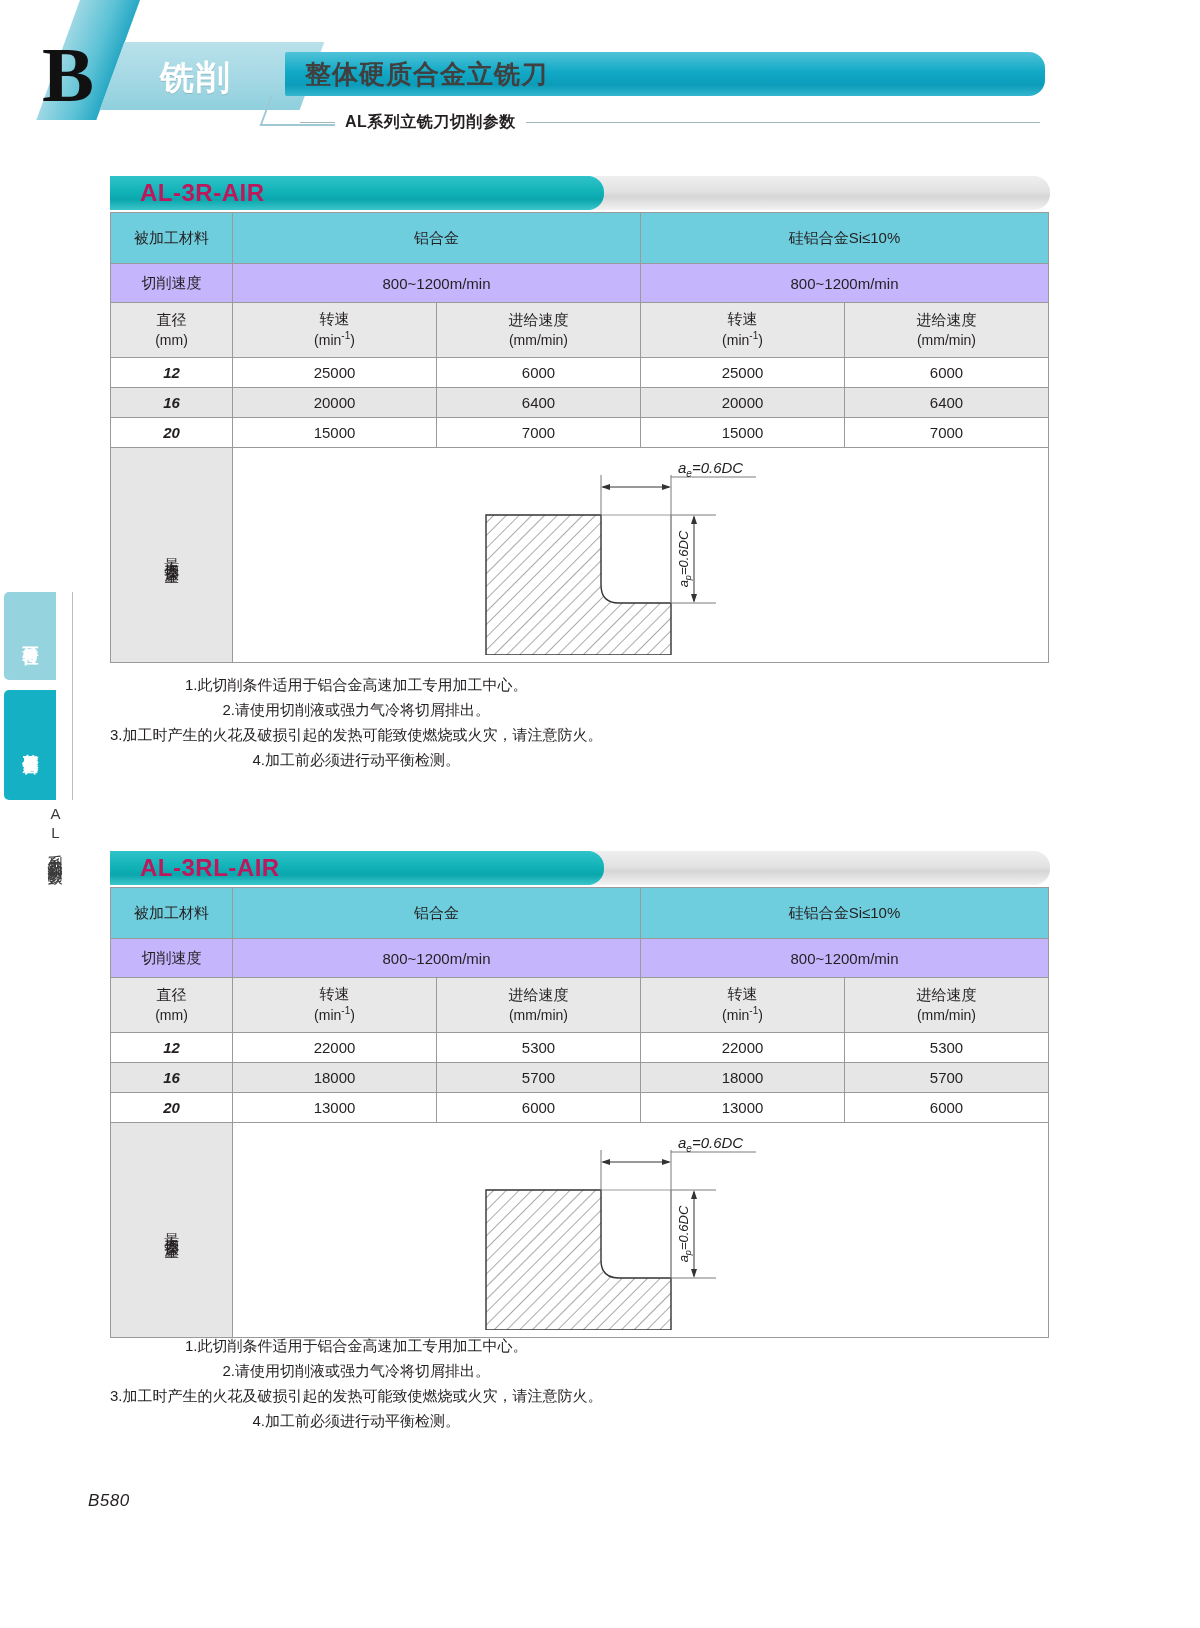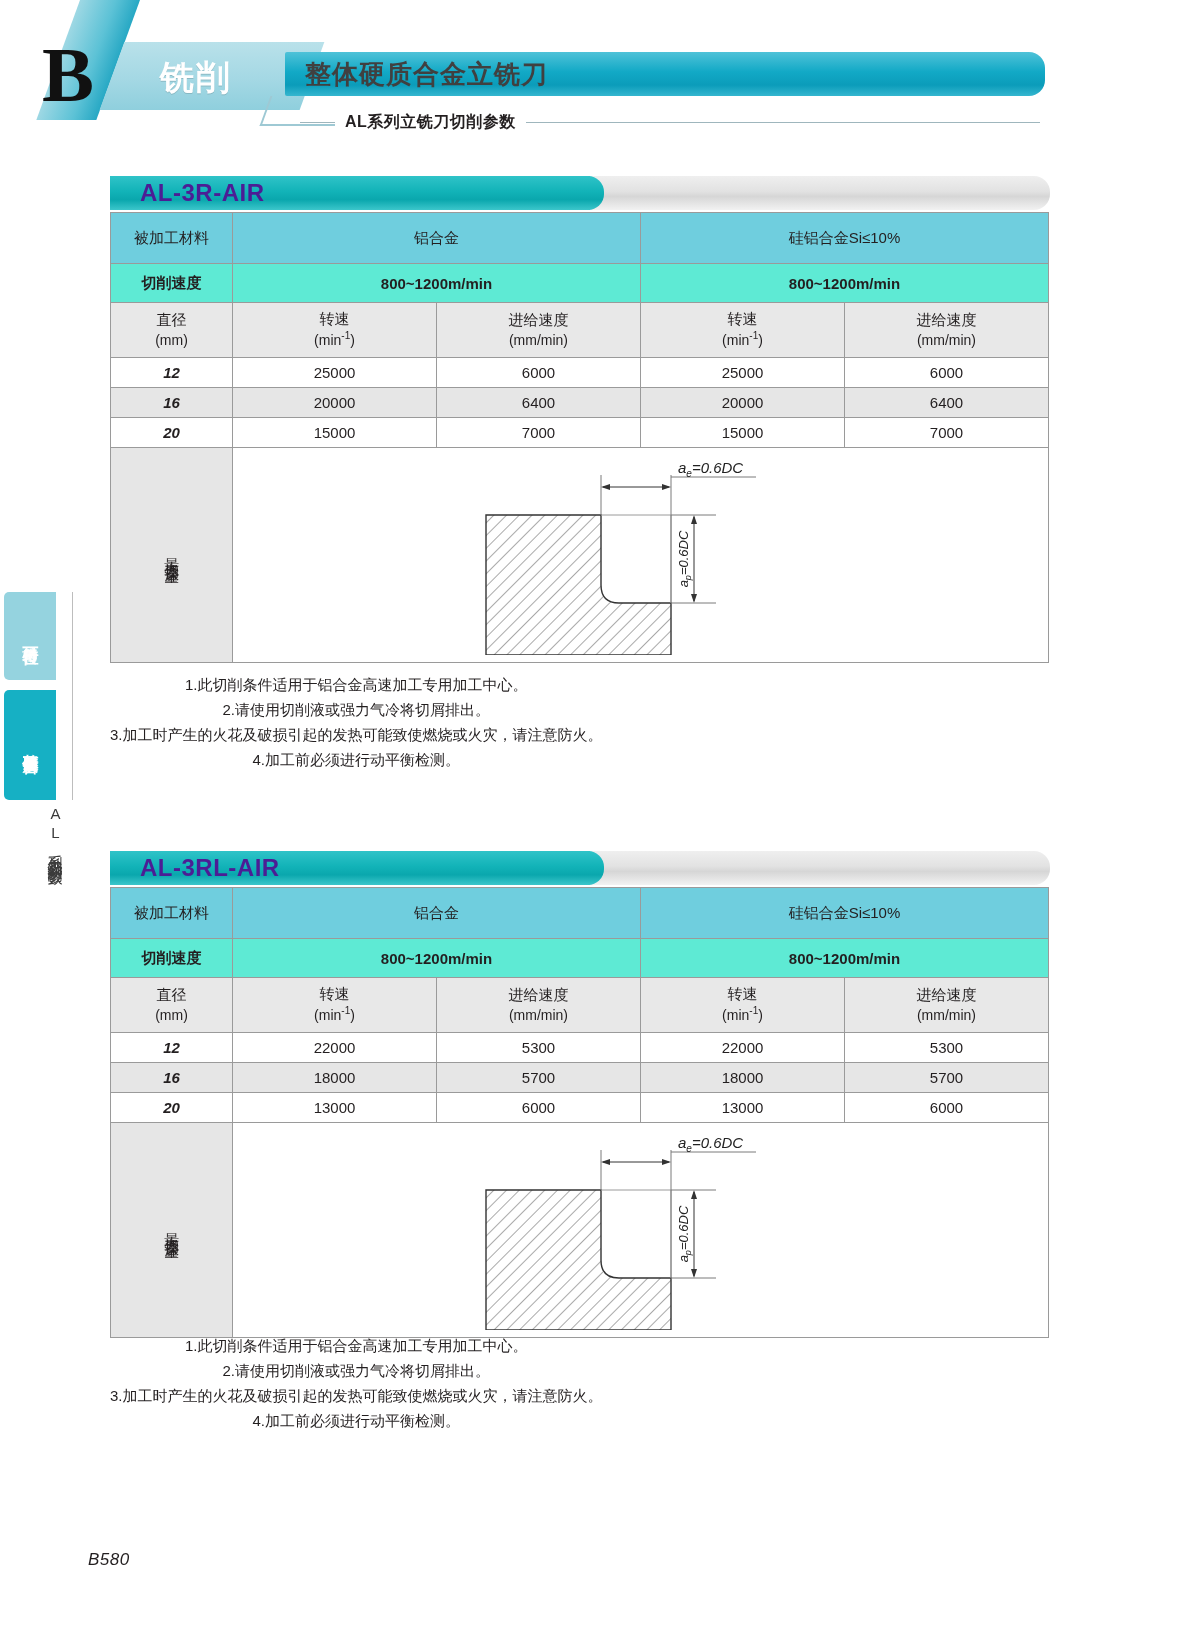--- a/index.html
+++ b/index.html
@@ -80,52 +80,52 @@
     background:linear-gradient(180deg,#2fc3c8 0%,#12b3b8 45%,#0aa7ad 70%,#3cc6cb 100%);
     border-radius:0 0 0 0;
   }
   .sec-head-teal:after{
     content:"";position:absolute;right:-14px;top:0;width:28px;height:34px;
     background:linear-gradient(180deg,#2fc3c8 0%,#12b3b8 45%,#0aa7ad 70%,#3cc6cb 100%);
     border-radius:0 16px 16px 0;
   }
   .sec-head-title{
     position:absolute;left:30px;top:0;height:48px;line-height:34px;z-index:3;
-    font-size:24px;font-weight:700;color:#4c1d95;letter-spacing:.5px;
+    font-size:24px;font-weight:700;color:#be185d;letter-spacing:.5px;
   }
   
   table.ptab{
     border-collapse:collapse;width:870px;table-layout:fixed;
     border:1px solid #9a9a9a;
   }
   table.ptab td{
     border:1px solid #9a9a9a;text-align:center;vertical-align:middle;
     font-size:15px;color:#231f20;
   }
   td.hdr-teal{background:#6fcede;font-size:15px;height:48px;}
   td.mat-label{background:#6fcede;font-size:15px;}
-  td.white{background:#5eead4;height:36px;font-weight:bold;}
+  td.white{background:#c4b5fd;height:36px;}
   td.grey{background:#e6e6e6;}
   td.colhdr{background:#e8e8e8;height:52px;line-height:1.35;font-size:15px;}
   td.num{height:27px;font-size:14px;}
   td.dianum{font-weight:700;font-size:15px;font-style:italic;}
   .unit{font-size:14px;}
   sup{font-size:10px;}
   .vlabel{
     writing-mode:vertical-rl;text-orientation:upright;
     display:inline-block;font-size:15px;letter-spacing:3px;line-height:1.1;
   }
   td.figcell{background:#ffffff;height:212px;position:relative;font-style:italic;}
   td.figlabel{background:#e6e6e6;}
   
   .notes{position:absolute;left:110px;font-size:15px;color:#231f20;line-height:25px;}
   .notes div{white-space:nowrap;text-align:center;}
   
   .footer{
-    position:absolute;left:88px;top:1550px;font-size:17px;font-style:italic;
+    position:absolute;left:88px;top:1491px;font-size:17px;font-style:italic;
     font-family:"Liberation Sans",sans-serif;color:#231f20;letter-spacing:.5px;
   }
 </style>
 </head>
 <body>
 
 <div class="banner">
   <div class="diag-stripe"></div>
   <div class="mill-tab"></div>
   <div class="banner-hook"></div>

